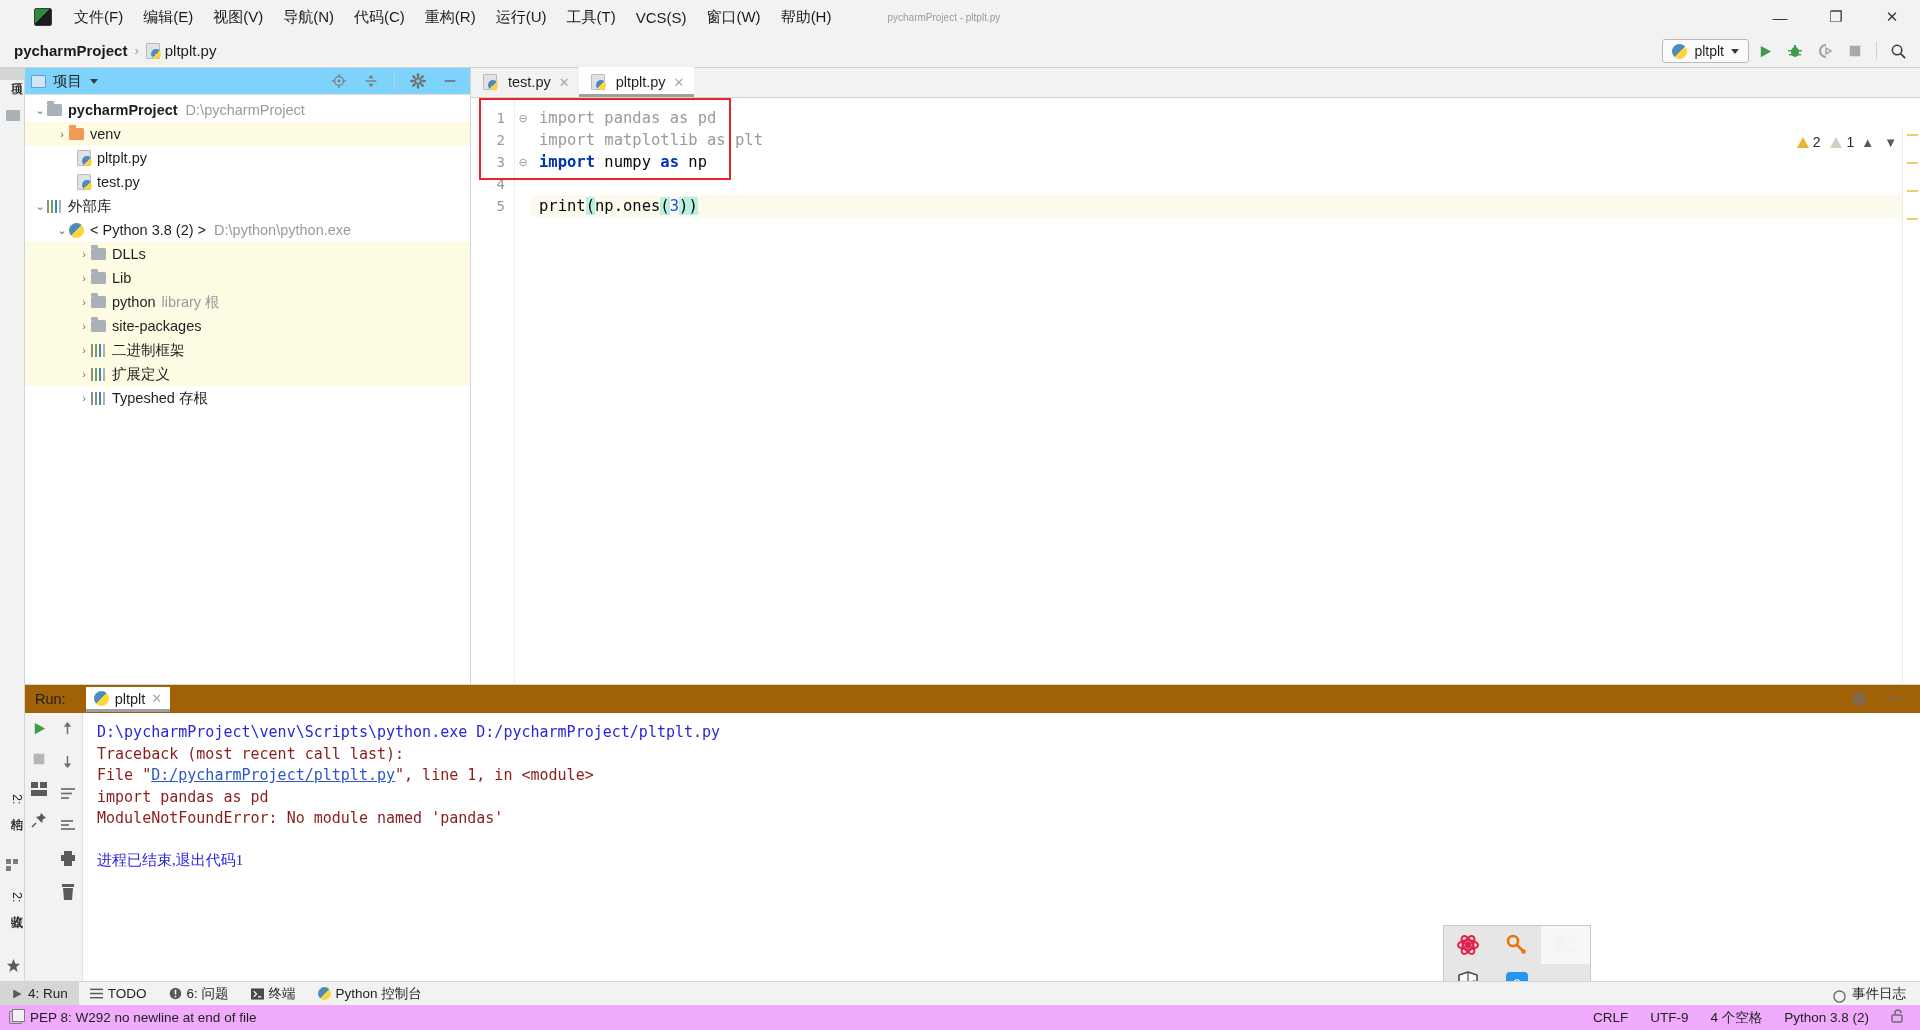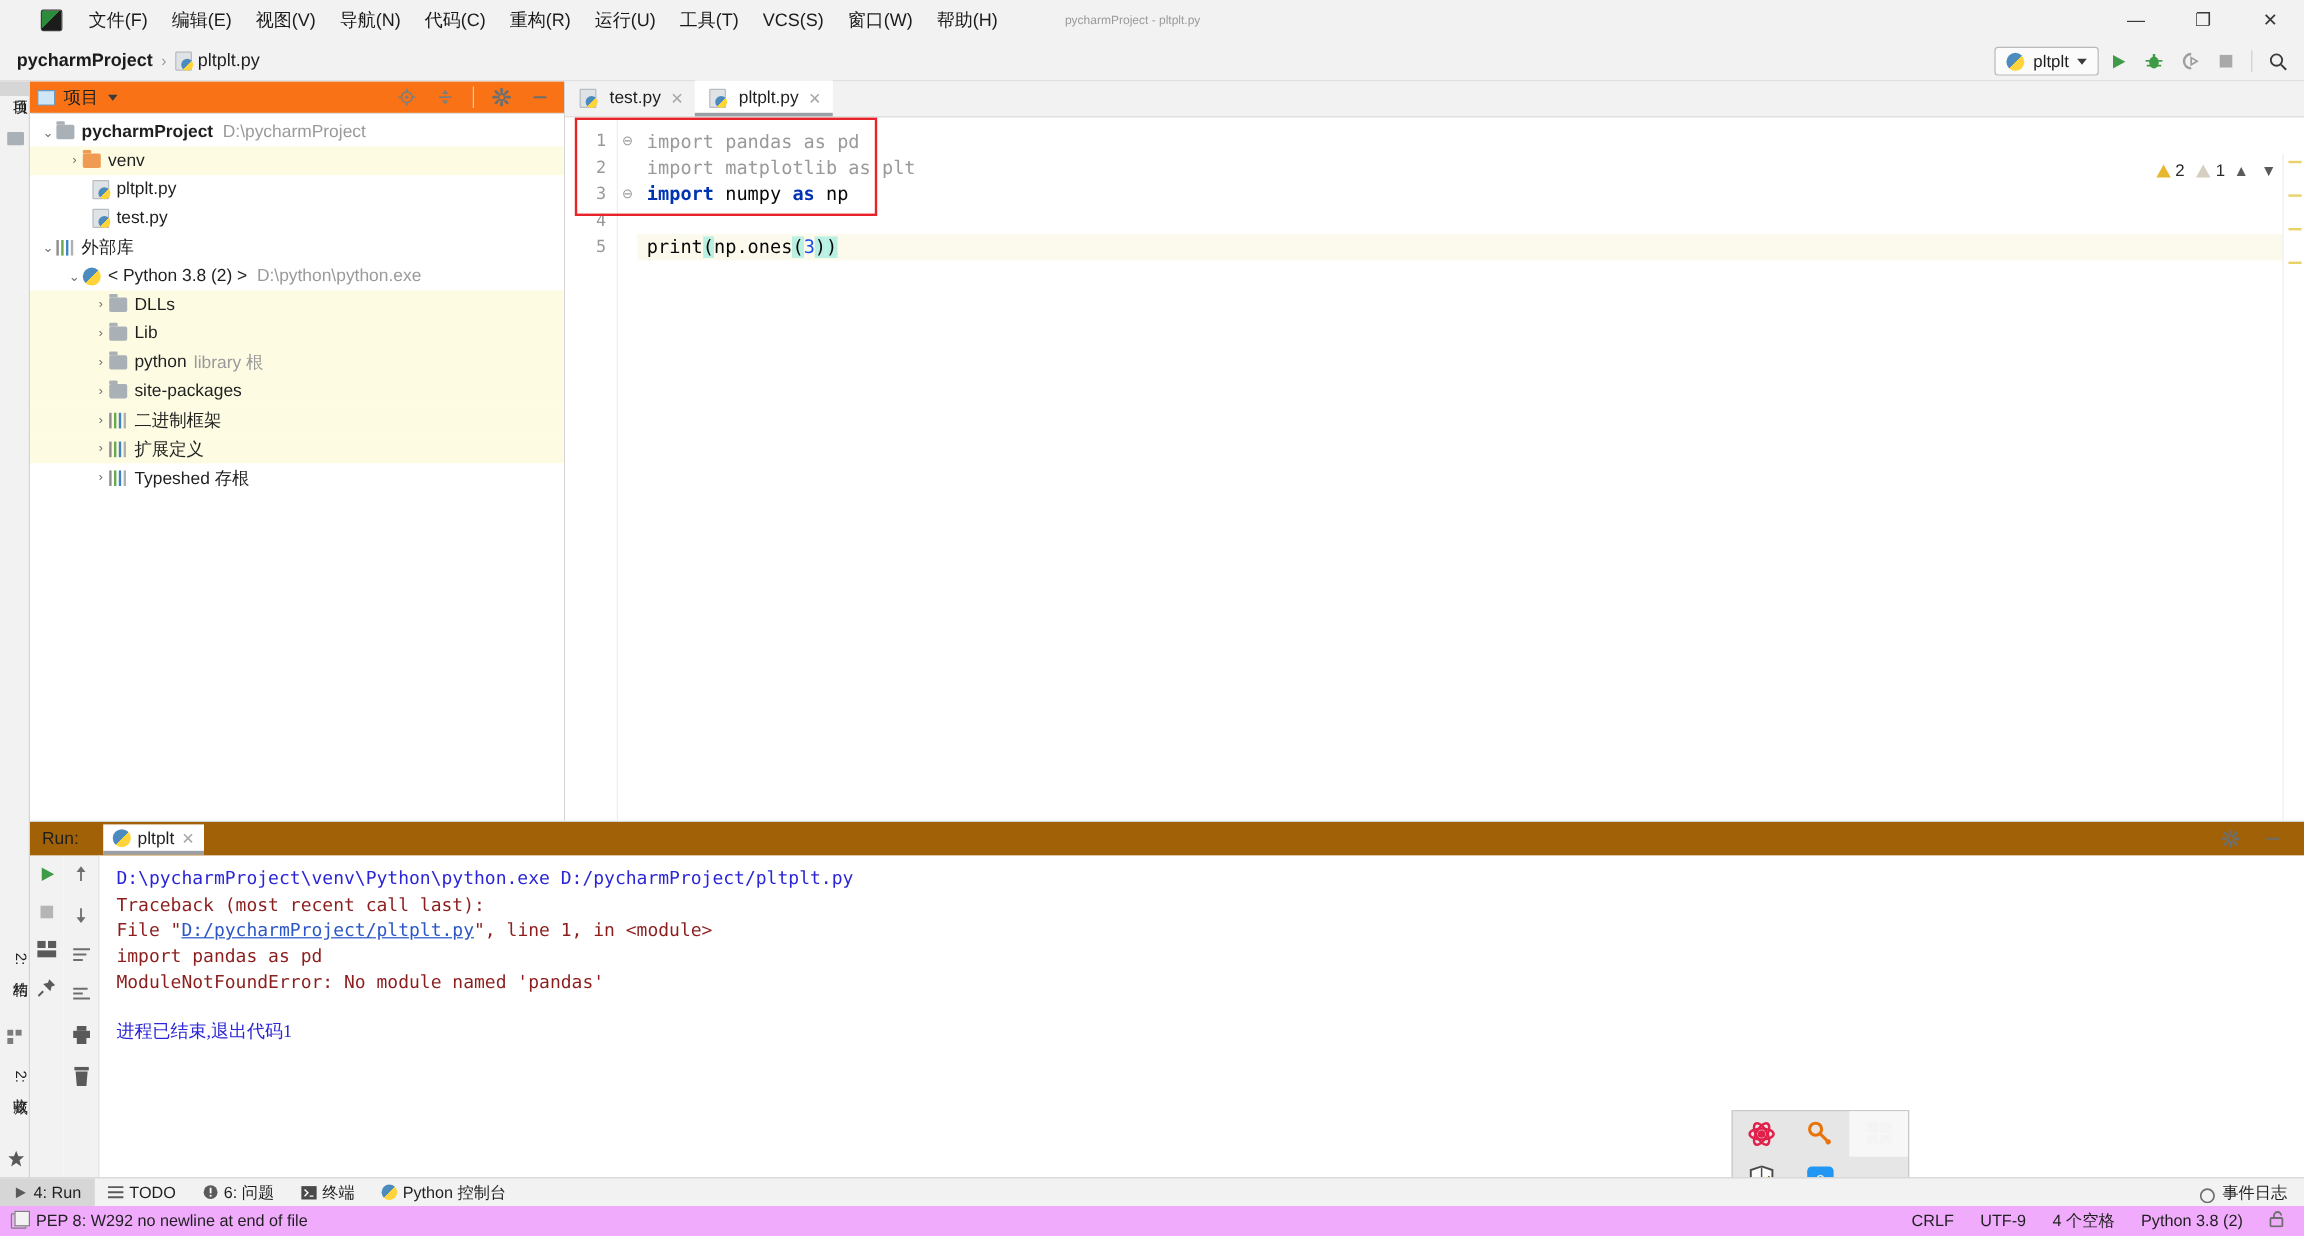--- a/index.html
+++ b/index.html
@@ -80,21 +80,21 @@
   }
   .vtab.active { background:#d6d6d6; }
   .vicon { position:absolute; left:6px; width:14px; height:14px; }
 
   
   .project-panel {
     position:absolute; left:25px; top:68px; width:446px; height:616px;
     background:#ffffff; border-right:1px solid #d4d4d4;
   }
   .pp-header {
-    height:27px; background:#f97316; border-bottom:1px solid #e0e0e0;
+    height:27px; background:#7dd3fc; border-bottom:1px solid #e0e0e0;
     display:flex; align-items:center; padding:0 6px;
   }
   .pp-title { font-size:14.5px; margin-left:7px; }
   .pp-sq { width:15px;height:13px;border:1.6px solid #6b9dc4;background:#cfe6f7;border-radius:1px; }
   .pp-tools { margin-left:auto; display:flex; align-items:center; gap:4px; }
   .tree { padding-top:3px; font-size:14.5px; }
   .row {
     height:24px; display:flex; align-items:center; padding-left:8px; white-space:nowrap; cursor:default;
   }
   .row.lib { background:#fdfce3; }
@@ -592,21 +592,21 @@
         </div>
         <div>
           <svg width="14" height="16" viewBox="0 0 14 16">
             <rect x="1" y="0" width="12" height="3" fill="#5a5a5a"></rect>
             <path d="M2 4 L12 4 L11 16 L3 16 Z" fill="#5a5a5a"></path>
           </svg>
         </div>
       </div>
 
       <div class="console">
-        <div class="blue">D:\pycharmProject\venv\Python\python.exe D:/pycharmProject/pltplt.py</div>
+        <div class="blue">D:\pycharmProject\venv\Scripts\python.exe D:/pycharmProject/pltplt.py</div>
         <div class="err">Traceback (most recent call last):</div>
         <div class="err">  File "<span class="link">D:/pycharmProject/pltplt.py</span>", line 1, in &lt;module&gt;</div>
         <div class="err">    import pandas as pd</div>
         <div class="err">ModuleNotFoundError: No module named 'pandas'</div>
         <div></div>
         <div style="margin-top:20px;font-family:Liberation Serif, serif;" class="blue">进程已结束,退出代码1</div>
       </div>
     </div>
   </div>
 

